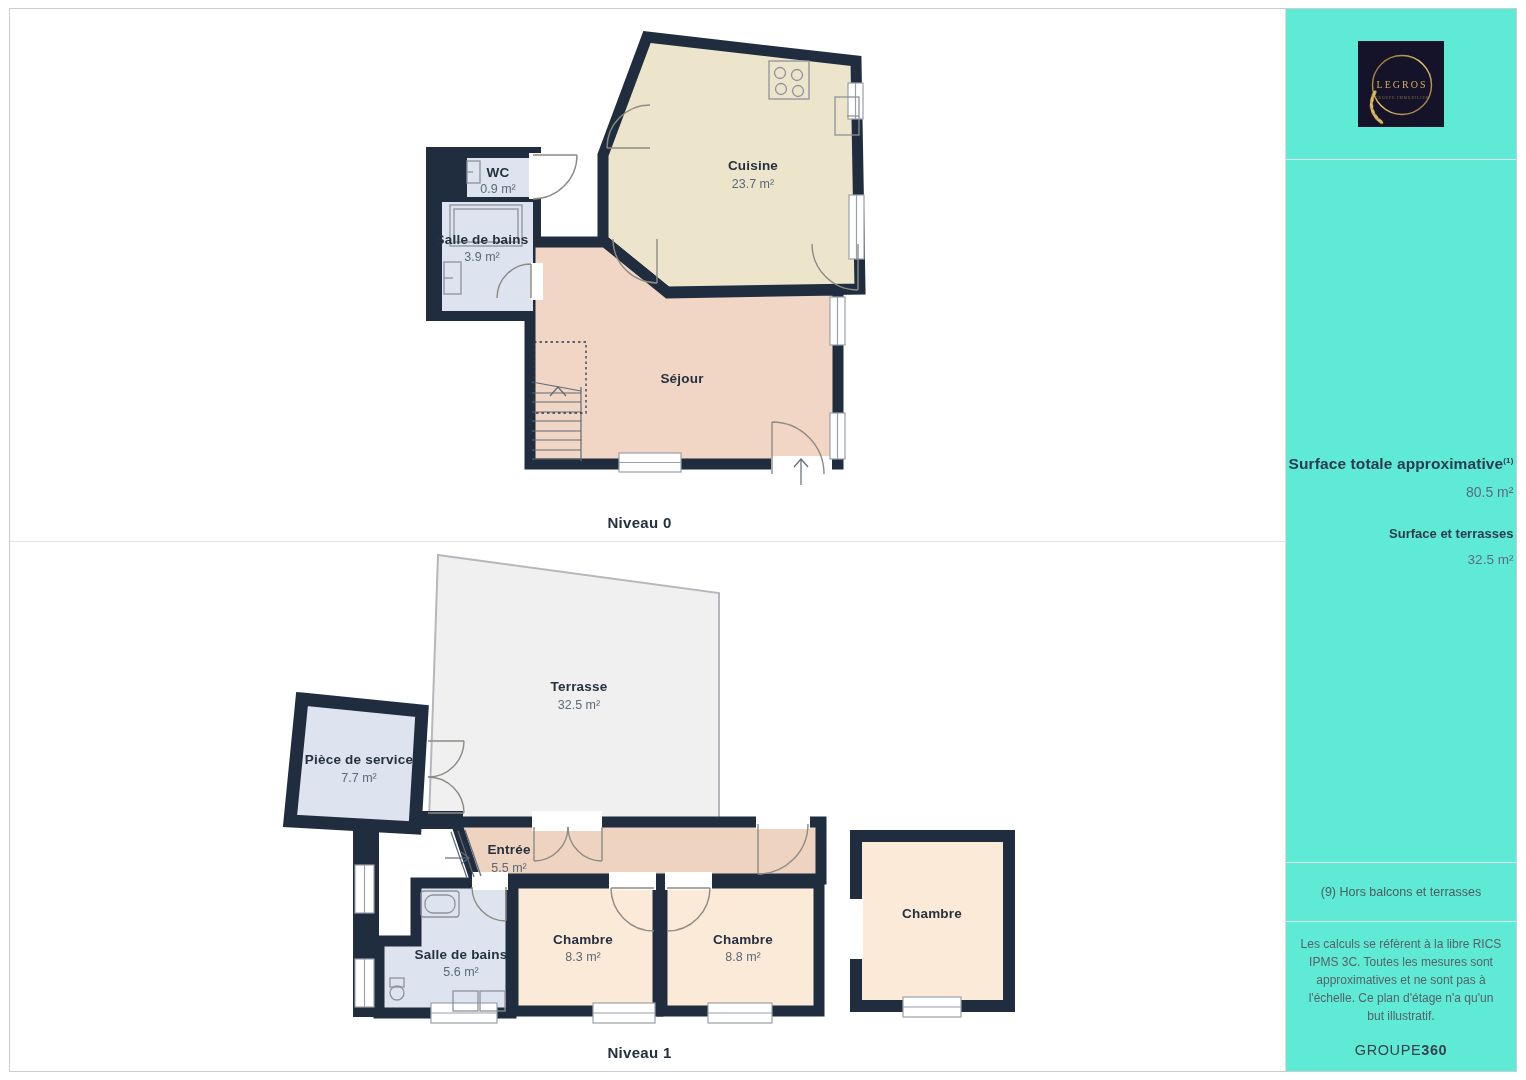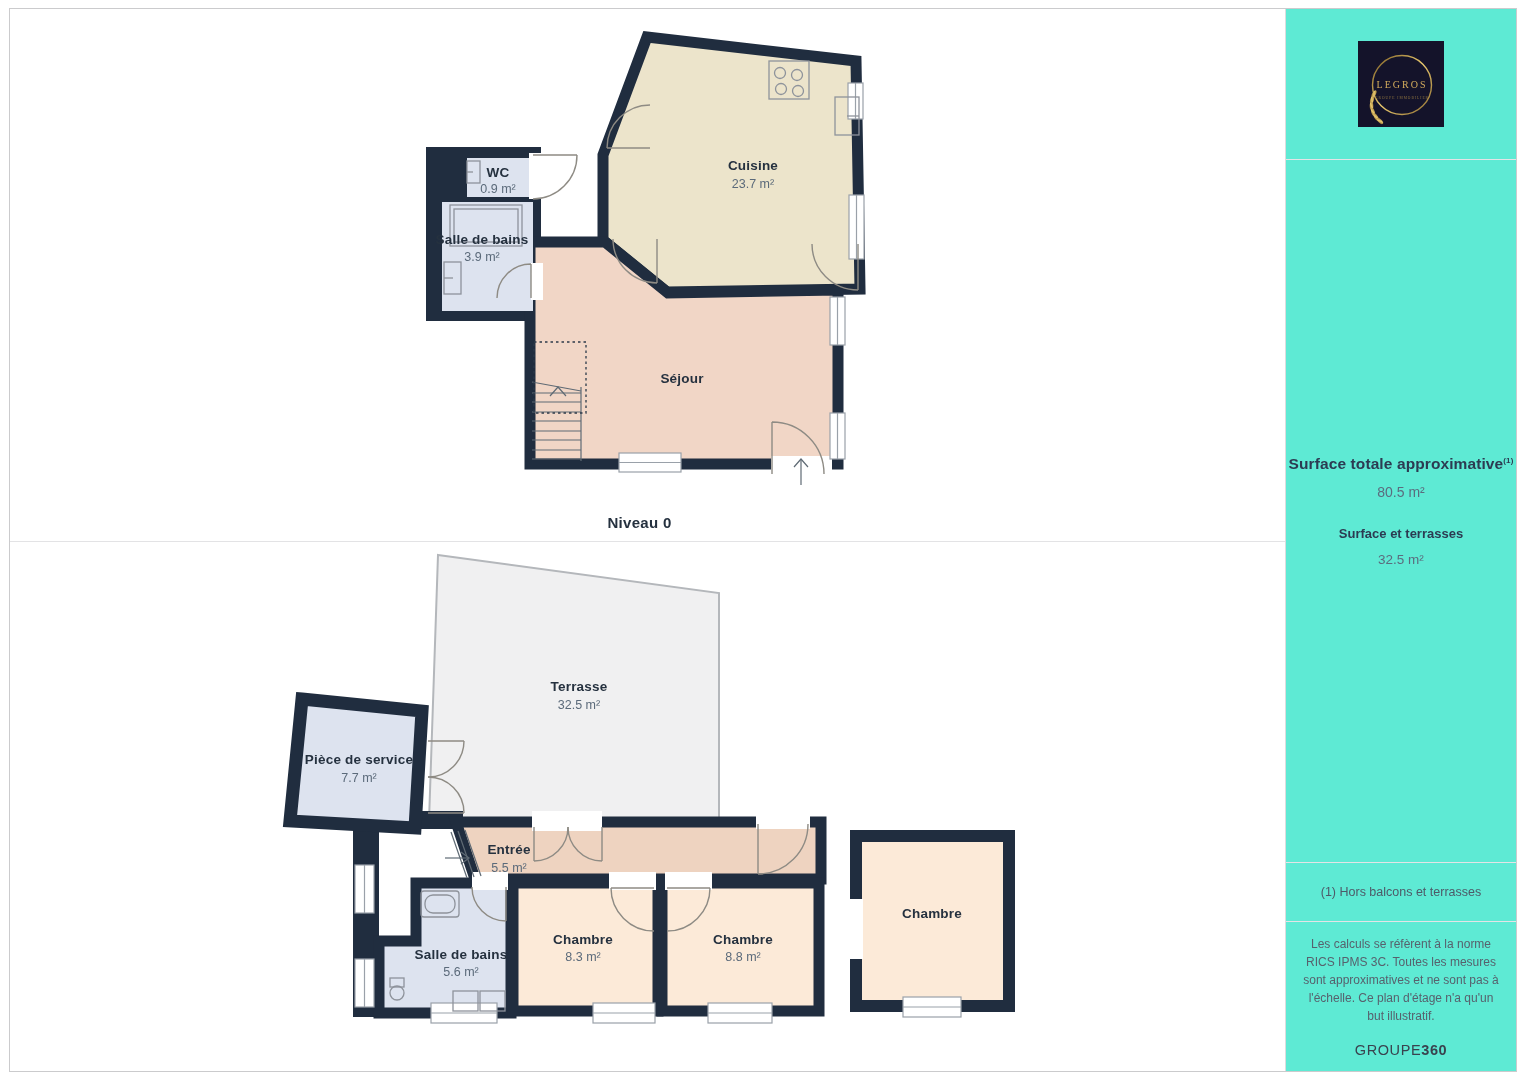--- a/index.html
+++ b/index.html
@@ -27,21 +27,21 @@
   .thin  { stroke:#5f6a74; stroke-width:1.2; fill:none; }
   .fixture rect, .fixture circle, .fixture ellipse, .fixture line { stroke:#8e939b; stroke-width:1.3; fill:none; }
   .dashedzone { stroke:#2c3a4a; stroke-width:1.3; stroke-dasharray:2.5 3; fill:none; }
   .room-name { font-family:"Liberation Sans",sans-serif; font-size:13.5px; font-weight:700;
                fill:#25313f; text-anchor:middle; letter-spacing:.2px; }
   .room-area { font-family:"Liberation Sans",sans-serif; font-size:12.5px; fill:#5b6a7a; text-anchor:middle; }
   
   .sidebar { width:231px; border-left:1px solid #dcdcde; display:flex; flex-direction:column; background:#5eead4; }
   .sb-logo { height:151px; border-bottom:1px solid #e4e4e6; display:flex; align-items:center; justify-content:center; }
   .sb-surface { flex:1; border-bottom:1px solid #e4e4e6; display:flex; align-items:center; justify-content:center; }
-  .surface-block { text-align:center; }
+  .surface-block { text-align:right; }
   .s-title { font-size:15.5px; font-weight:700; color:#2c3b52; letter-spacing:.1px; }
   .s-title sup { font-size:8px; }
   .s-value { font-size:14px; color:#5b6c7e; margin-top:11px; }
   .s-sub   { font-size:13px; font-weight:700; color:#2c3b52; margin-top:26px; }
   .s-value2{ font-size:13.5px; color:#5b6c7e; margin-top:11px; }
   .sb-footnote { height:59px; border-bottom:1px solid #e4e4e6; display:flex; align-items:center;
                  justify-content:center; font-size:12.5px; color:#4e5a68; }
   .sb-legend { height:91px; border-bottom:1px solid #e4e4e6; display:flex; flex-direction:column;
                align-items:center; justify-content:center; gap:10px; font-size:12.5px; color:#4e5a68; }
   .legend-row { display:flex; align-items:center; }
@@ -236,20 +236,21 @@
           <text class="room-name" x="508" y="853">Entrée</text>
           <text class="room-area" x="508" y="871">5.5 m²</text>
           <text class="room-name" x="460" y="958">Salle de bains</text>
           <text class="room-area" x="460" y="975">5.6 m²</text>
           <text class="room-name" x="582" y="943">Chambre</text>
           <text class="room-area" x="582" y="960">8.3 m²</text>
           <text class="room-name" x="742" y="943">Chambre</text>
           <text class="room-area" x="742" y="960">8.8 m²</text>
           <text class="room-name" x="931" y="917">Chambre</text>
         </svg>
+        <div class="level-label">Niveau 1</div>
       </div>
     </div>
 
     <aside class="sidebar">
 
       <div class="sb-logo">
         <svg width="86" height="86" viewBox="0 0 86 86">
           <defs>
             <linearGradient id="gg" x1="0" y1="0" x2="1" y2="1">
               <stop offset="0" stop-color="#7a5c22"></stop>
@@ -275,24 +276,24 @@
       <div class="sb-surface">
         <div class="surface-block">
           <div class="s-title"><span>Surface totale approximative</span><sup>(1)</sup></div>
           <div class="s-value">80.5 m²</div>
           <div class="s-sub">Surface et terrasses</div>
           <div class="s-value2">32.5 m²</div>
         </div>
       </div>
 
       <div class="sb-footnote">
-        <span>(1) Hors balcons et terrasses</span>
+        <span>(9) Hors balcons et terrasses</span>
       </div>
 
 
       <div class="sb-disclaimer">
-        <div class="disc-text">Les calculs se réfèrent à la norme RICS IPMS 3C. Toutes les mesures sont approximatives et ne sont pas à l'échelle. Ce plan d'étage n'a qu'un but illustratif.</div>
+        <div class="disc-text">Les calculs se réfèrent à la libre RICS IPMS 3C. Toutes les mesures sont approximatives et ne sont pas à l'échelle. Ce plan d'étage n'a qu'un but illustratif.</div>
         <div class="brand"><span>GROUPE</span><b>360</b></div>
       </div>
 
     </aside>
   </div>
 </div>
 
 </body></html>

